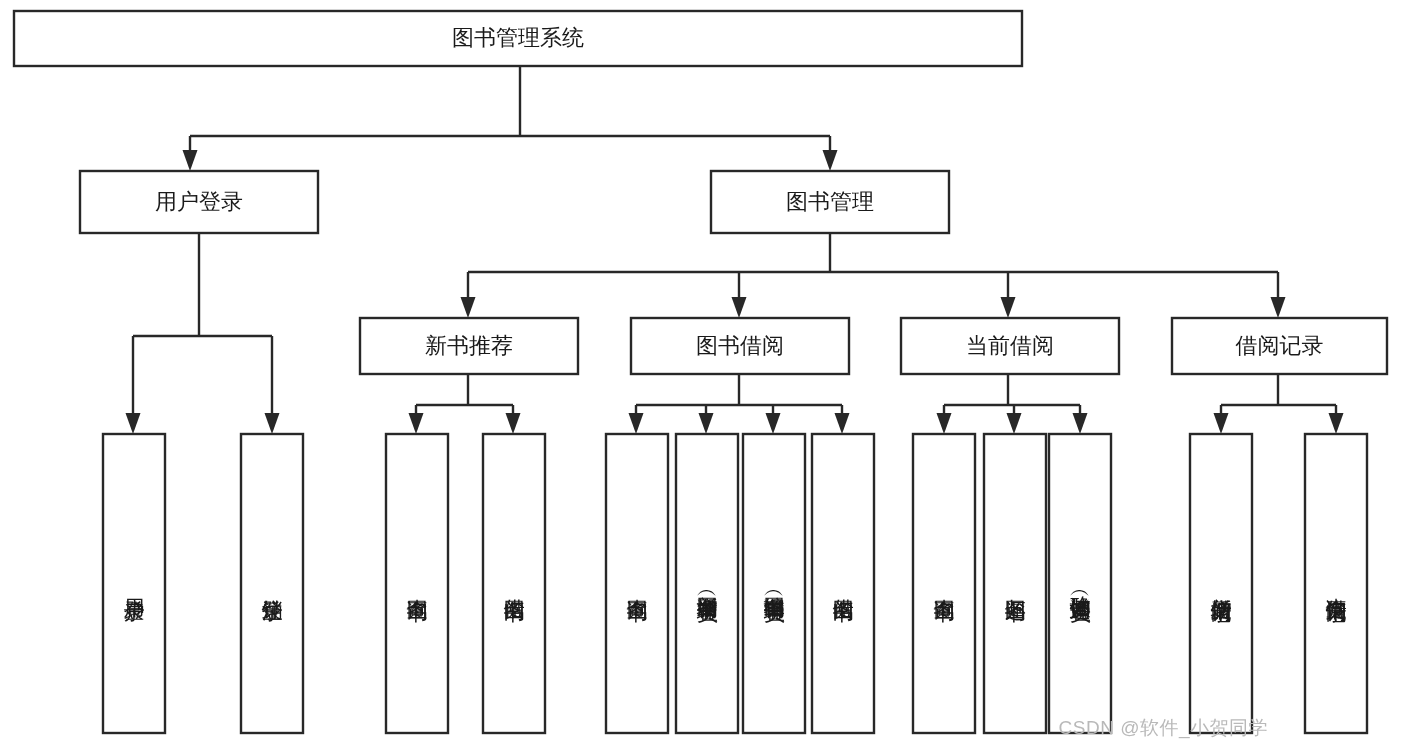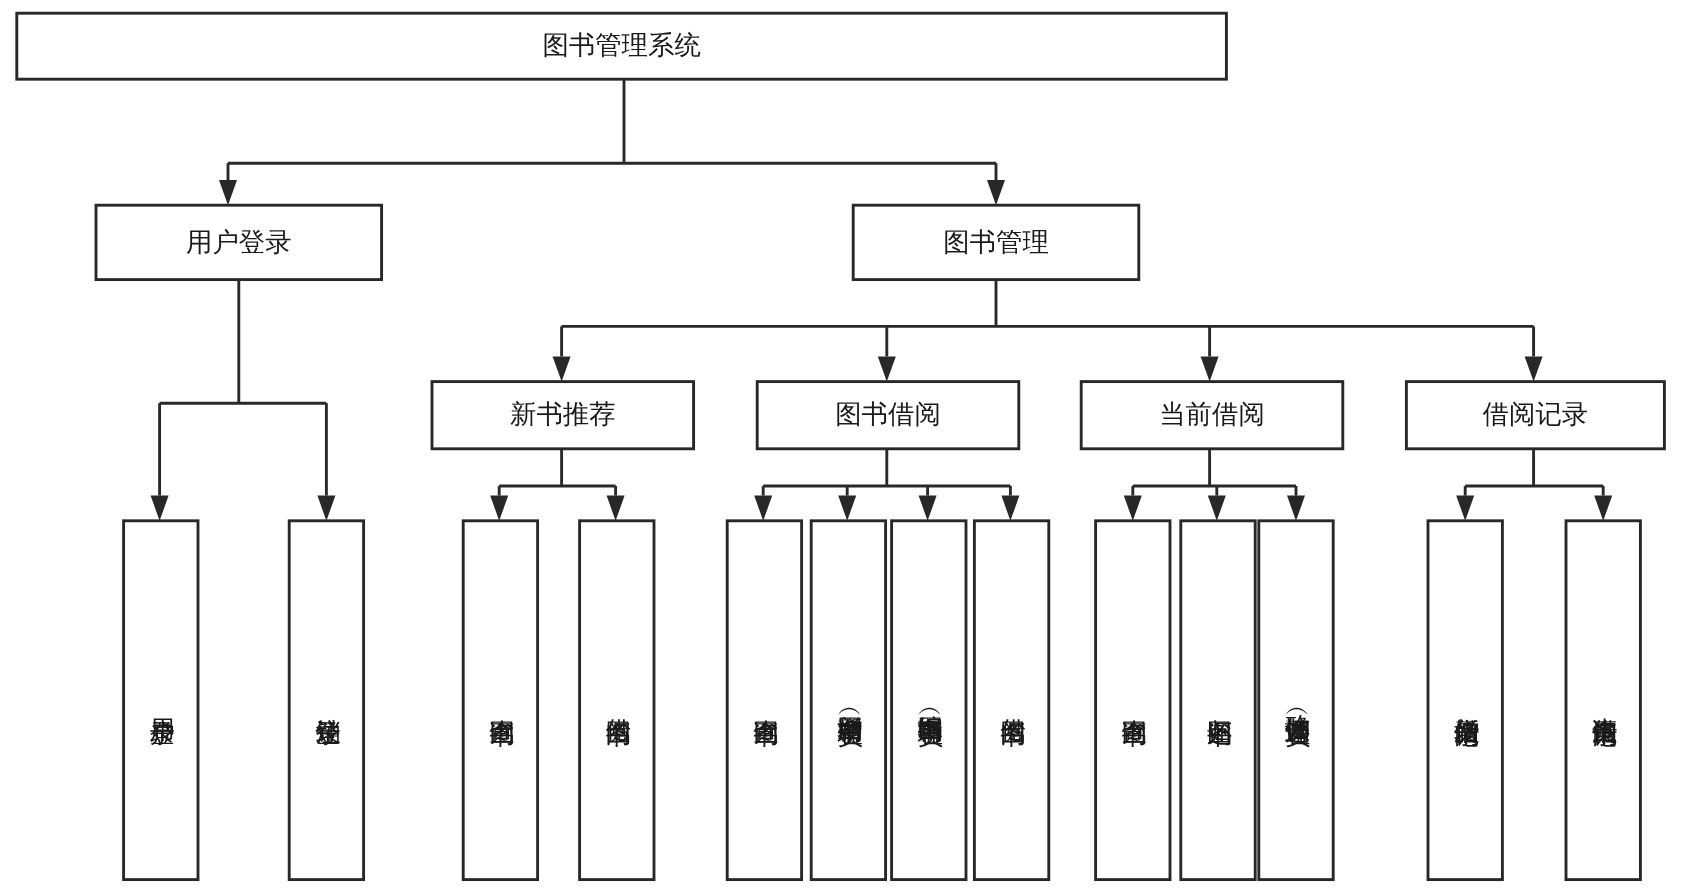--- a/index.html
+++ b/index.html
@@ -214,13 +214,14 @@
         <span>确认归还（管理员）</span>
       </div>
       <div class="leaf-label" style="left: 1190px; top: 434px; width: 62px; height: 299px;">
         <span>新增借阅记录</span>
       </div>
       <div class="leaf-label" style="left: 1305px; top: 434px; width: 62px; height: 299px;">
         <span>查询借阅记录</span>
       </div>
     </div>
 
+  <div class="watermark">CSDN @软件_小贺同学</div>
 </div>
 
 </body></html>

